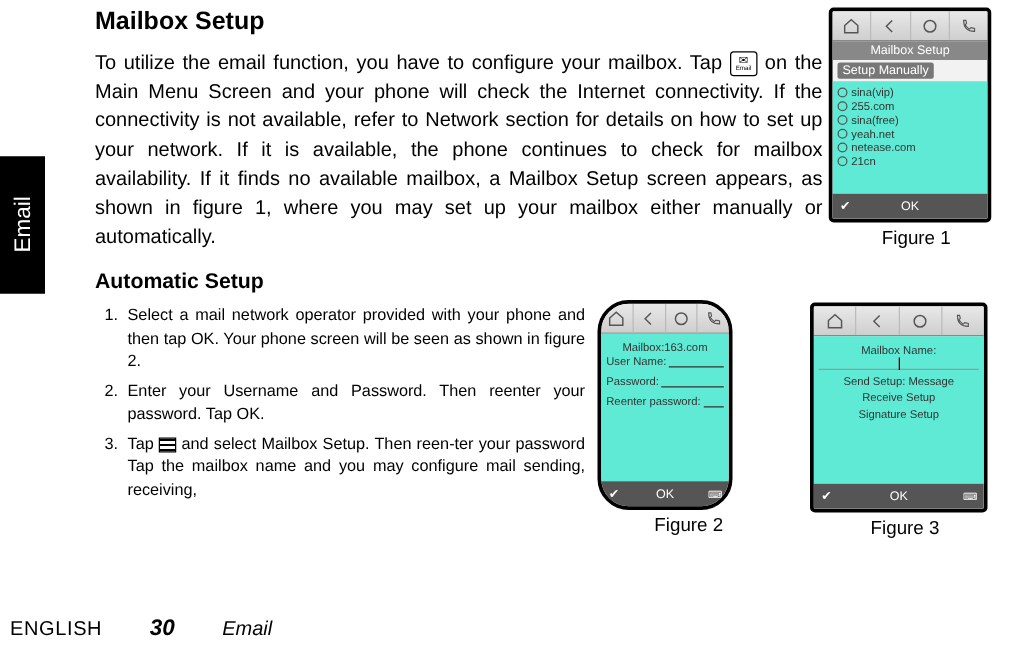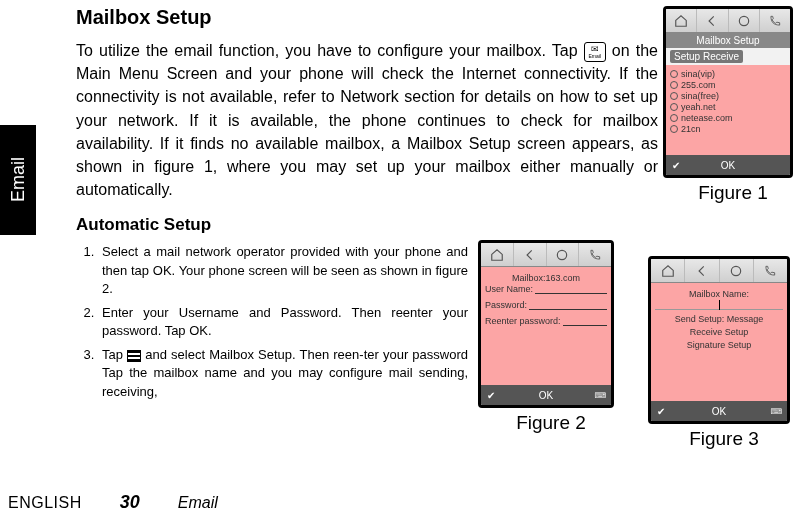--- a/index.html
+++ b/index.html
@@ -49,43 +49,43 @@
   .phone .topbar { height:24px; background:linear-gradient(#e8e8e8,#cfcfcf); border-bottom:1px solid #888; display:flex; }
   .phone .topbar .tb-icon {
     flex:1; border-right:1px solid #bbb; display:flex; align-items:center; justify-content:center;
   }
   .phone .topbar .tb-icon:last-child { border-right:none; }
   .phone .topbar svg { width:14px; height:14px; }
 
   .phone .titlebar { background:#888; color:#fff; font-size:10px; padding:2px 4px; }
   .phone .setup-btn { background:#777; color:#fff; font-size:10px; padding:1px 4px; margin:2px 4px; border-radius:2px; width:fit-content; }
 
-  .phone .body { background:#fca5a5; padding:3px 4px; min-height:90px; font-size:9px; color:#333; }
+  .phone .body { background:#5eead4; padding:3px 4px; min-height:90px; font-size:9px; color:#333; }
   .phone .body .row { display:flex; align-items:center; gap:3px; margin:1px 0; }
   .phone .body .row .radio { width:8px; height:8px; border:1px solid #555; border-radius:50%; }
   .phone .body label { display:block; margin:3px 0 1px; }
   .phone .body .underline { border-bottom:1px solid #333; height:10px; }
   .phone .body .textline { border-bottom:1px solid #999; height:10px; margin-bottom:4px; }
   .phone .body .cursor { border-left:1px solid #000; height:10px; display:inline-block; }
 
   .phone .bottombar {
     height:20px; background:#555; display:flex; align-items:center; justify-content:center;
     color:#fff; font-size:10px; position:relative;
   }
   .phone .bottombar .check { position:absolute; left:6px; }
   .phone .bottombar .kb { position:absolute; right:6px; font-size:8px; letter-spacing:-1px; }
   .phone-wrap { position:absolute; text-align:center; }
-  .caption { font-size:19px; margin-top:4px; }
+  .caption { font-size:15px; margin-top:4px; }
 
   
   #fig1 { left:663px; top:6px; width:140px; }
   #fig1 .phone { position:relative; width:130px; }
   #fig2 { left:478px; top:240px; width:146px; }
-  #fig2 .phone { position:relative; width:136px; }
-  #fig3 { left:648px; top:256px; width:152px; }
+  #fig2 .phone { position:relative; width:108px;border-radius:25px; }
+  #fig3 { left:648px; top:242px; width:152px; }
   #fig3 .phone { position:relative; width:142px; }
 
 </style>
 </head>
 <body>
 <div class="page">
 
 <div class="side-tab">
   <span>Email</span>
 </div>
@@ -132,21 +132,21 @@
               <circle cx="12" cy="12" r="8" fill="none" stroke="#555" stroke-width="2"></circle>
             </svg>
           </div>
       <div class="tb-icon">
             <svg viewBox="0 0 24 24">
               <path d="M5 4 C5 14 10 19 20 19 L20 15 L15 14 L13 16 C10 14 9 13 7 10 L9 8 L8 4 Z" fill="none" stroke="#555" stroke-width="1.5"></path>
             </svg>
           </div>
     </div>
     <div class="titlebar">Mailbox Setup</div>
-    <div class="setup-btn">Setup Receive</div>
+    <div class="setup-btn">Setup Manually</div>
     <div class="body">
       <div class="row">
             <span class="radio"></span>
             <span>sina(vip)</span>
           </div>
       <div class="row">
             <span class="radio"></span>
             <span>255.com</span>
           </div>
       <div class="row">

